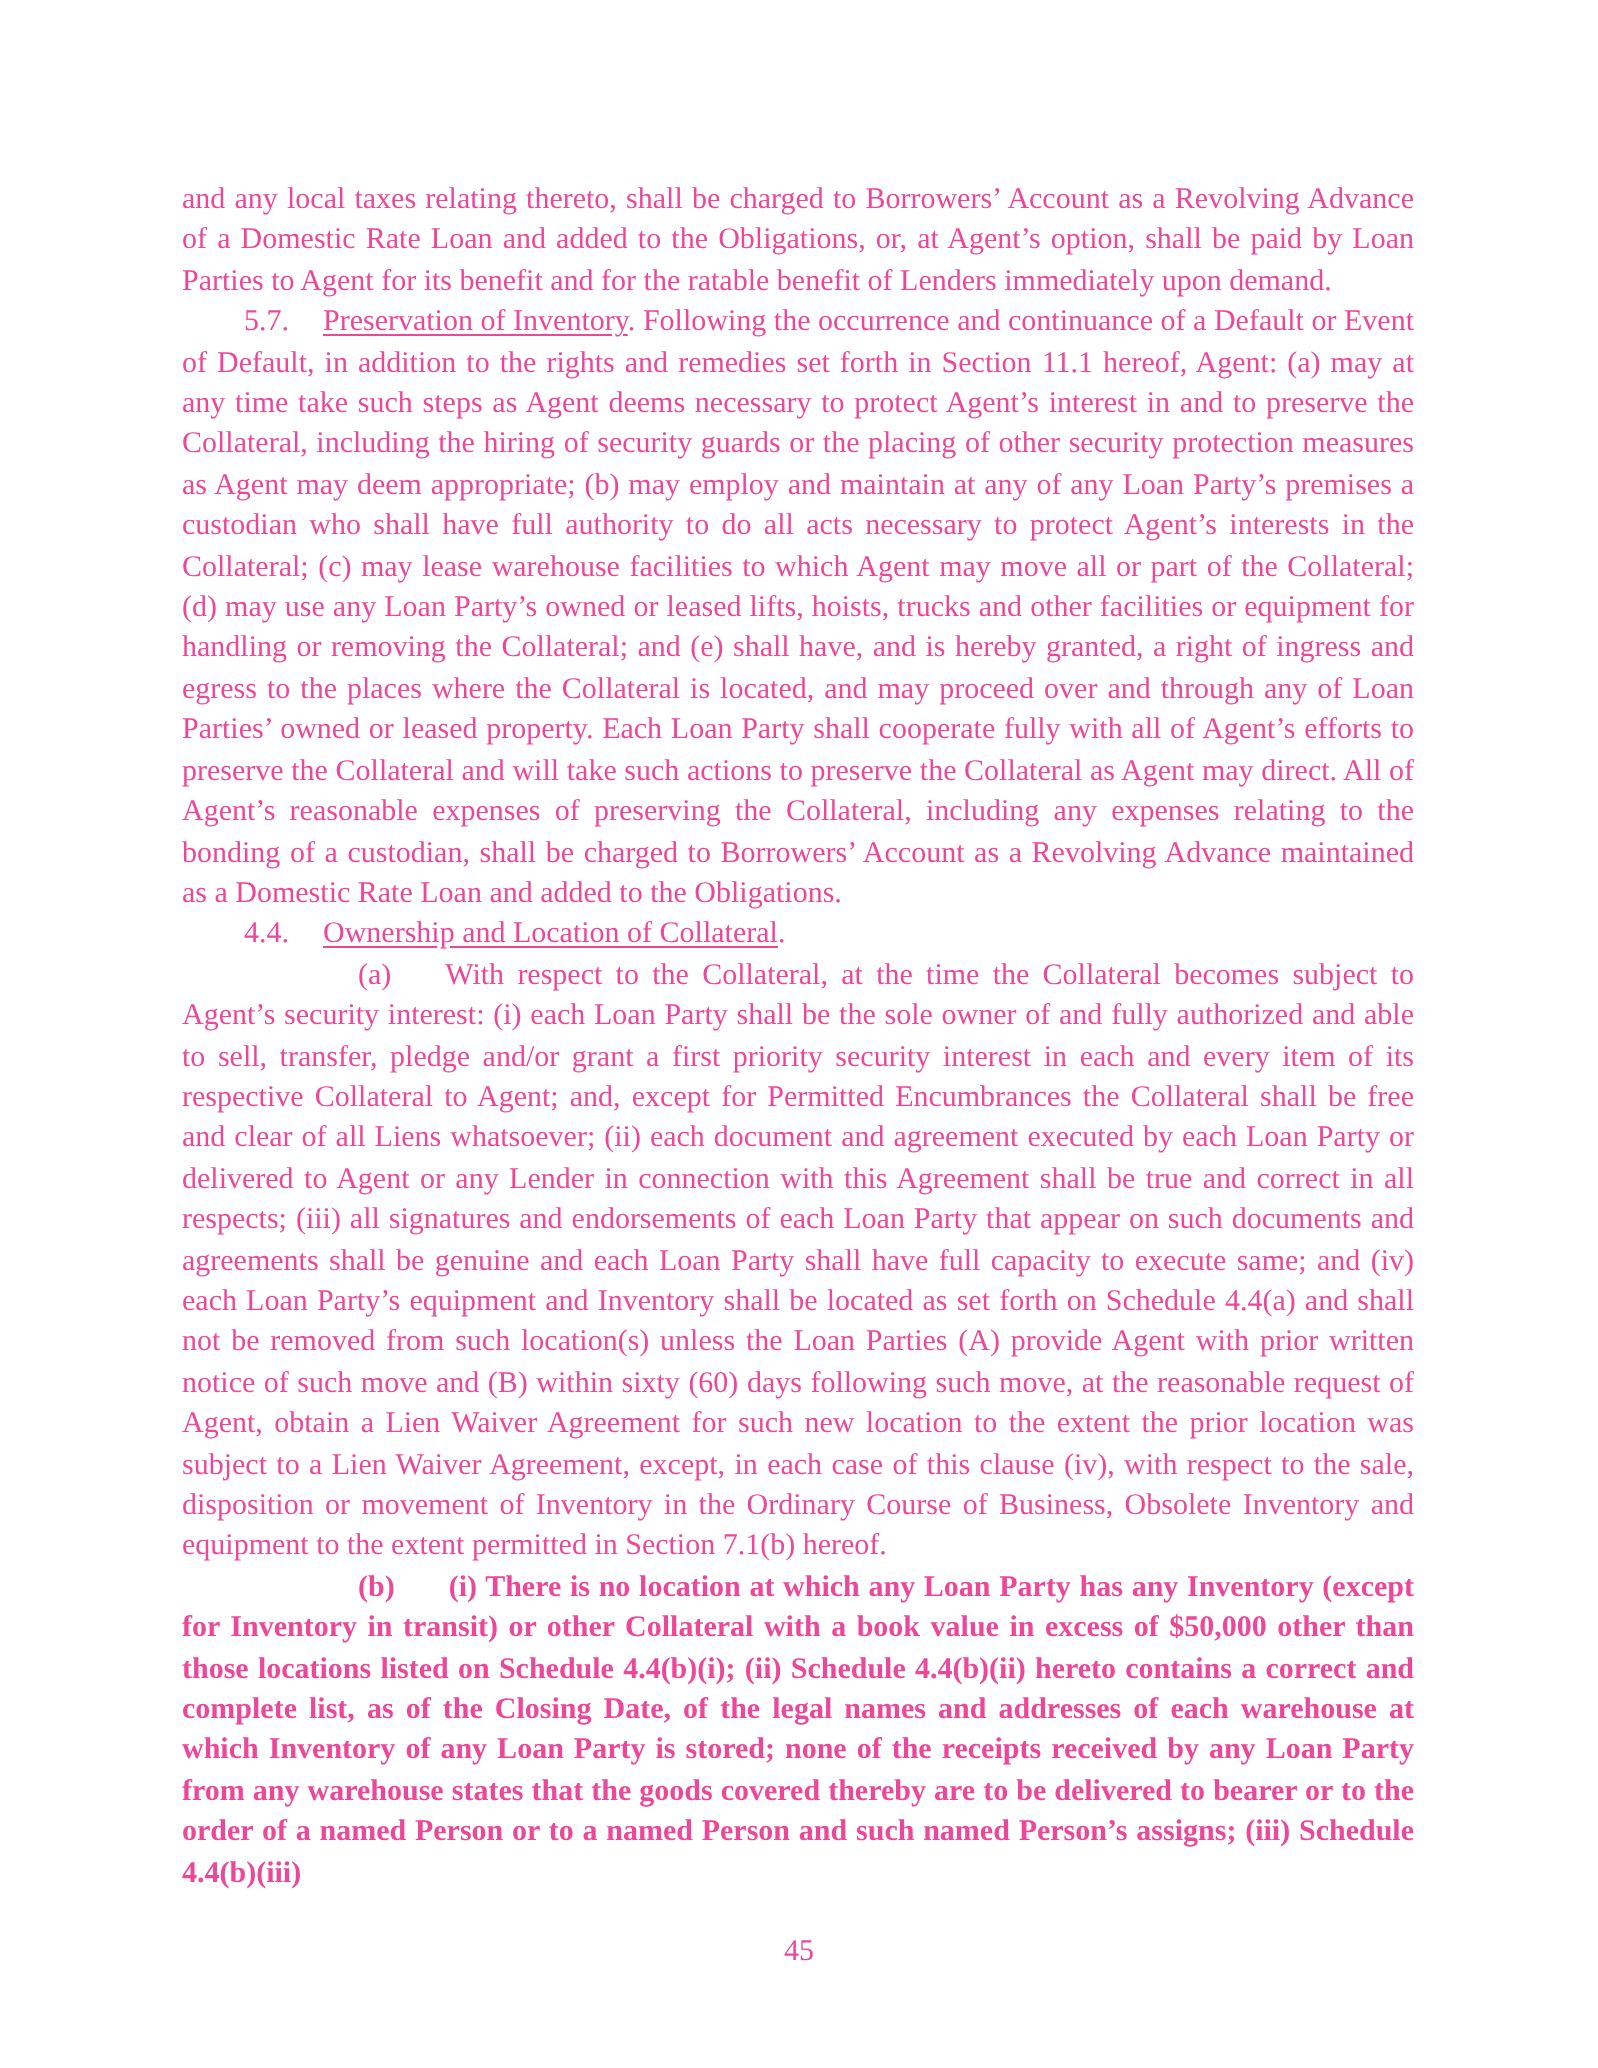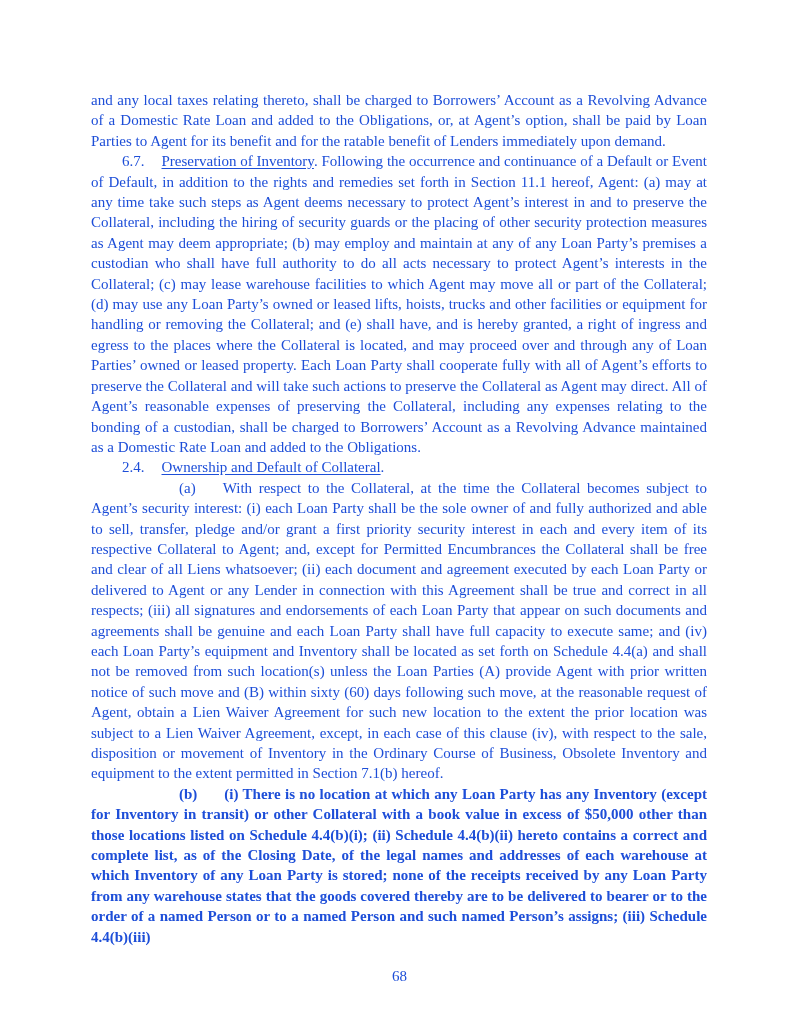--- a/index.html
+++ b/index.html
@@ -3,21 +3,21 @@
 <meta charset="utf-8">
 <style>
   html, body { margin: 0; padding: 0; }
   .page {
     position: relative;
     width: 799px;
     height: 1034px;
     background: #ffffff;
     overflow: hidden;
     font-family: "Liberation Serif", "DejaVu Serif", serif;
-    color: #1d4ed8;
+    color: #ec4899;
   }
   .content {
     position: absolute;
     left: 91px;
     top: 90px;
     width: 616px;
     font-size: 15px;
     line-height: 20.4px;
   }
   p.para {
@@ -45,25 +45,25 @@
   }
 </style>
 </head>
 <body>
 
 <div class="page">
   <div class="content">
 
     <p class="para"><span>and any local taxes relating thereto, shall be charged to Borrowers’ Account as a Revolving Advance of a Domestic Rate Loan and added to the Obligations, or, at Agent’s option, shall be paid by Loan Parties to Agent for its benefit and for the ratable benefit of Lenders immediately upon demand.</span></p>
 
-    <p class="para ind-sec gap-sm"><span>6.7.</span><span class="tab-a"></span><span class="u">Preservation of Inventory</span><span>.</span>
+    <p class="para ind-sec gap-sm"><span>5.7.</span><span class="tab-a"></span><span class="u">Preservation of Inventory</span><span>.</span>
       <span>Following the occurrence and continuance of a Default or Event of Default, in addition to the rights and remedies set forth in Section 11.1 hereof, Agent: (a) may at any time take such steps as Agent deems necessary to protect Agent’s interest in and to preserve the Collateral, including the hiring of security guards or the placing of other security protection measures as Agent may deem appropriate; (b) may employ and maintain at any of any Loan Party’s premises a custodian who shall have full authority to do all acts necessary to protect Agent’s interests in the Collateral; (c) may lease warehouse facilities to which Agent may move all or part of the Collateral; (d) may use any Loan Party’s owned or leased lifts, hoists, trucks and other facilities or equipment for handling or removing the Collateral; and (e) shall have, and is hereby granted, a right of ingress and egress to the places where the Collateral is located, and may proceed over and through any of Loan Parties’ owned or leased property.  Each Loan Party shall cooperate fully with all of Agent’s efforts to preserve the Collateral and will take such actions to preserve the Collateral as Agent may direct.  All of Agent’s reasonable expenses of preserving the Collateral, including any expenses relating to the bonding of a custodian, shall be charged to Borrowers’ Account as a Revolving Advance maintained as a Domestic Rate Loan and added to the Obligations.</span></p>
 
-    <p class="para ind-sec gap-md"><span>2.4.</span><span class="tab-a"></span><span class="u">Ownership and Default of Collateral</span><span>.</span></p>
+    <p class="para ind-sec gap-md"><span>4.4.</span><span class="tab-a"></span><span class="u">Ownership and Location of Collateral</span><span>.</span></p>
 
     <p class="para ind-sub gap-lg"><span>(a)</span><span class="tab-b"></span><span>With respect to the Collateral, at the time the Collateral becomes subject to Agent’s security interest:  (i) each Loan Party shall be the sole owner of and fully authorized and able to sell, transfer, pledge and/or grant a first priority security interest in each and every item of its respective Collateral to Agent; and, except for Permitted Encumbrances the Collateral shall be free and clear of all Liens whatsoever; (ii) each document and agreement executed by each Loan Party or delivered to Agent or any Lender in connection with this Agreement shall be true and correct in all respects; (iii) all signatures and endorsements of each Loan Party that appear on such documents and agreements shall be genuine and each Loan Party shall have full capacity to execute same; and (iv) each Loan Party’s equipment and Inventory shall be located as set forth on Schedule 4.4(a) and shall not be removed from such location(s) unless the Loan Parties (A) provide Agent with prior written notice of such move and (B) within sixty (60) days following such move, at the reasonable request of Agent, obtain a Lien Waiver Agreement for such new location to the extent the  prior location was subject to a Lien Waiver Agreement, except, in each case of this clause (iv), with respect to the sale, disposition or movement of Inventory in the Ordinary Course of Business, Obsolete Inventory and equipment to the extent permitted in Section 7.1(b) hereof.</span></p>
 
     <p class="para ind-sub gap-sub justify-last"><span>(b)</span><span class="tab-b"></span><span>(i) There is no location at which any Loan Party has any Inventory (except for Inventory in transit) or other Collateral with a book value in excess of $50,000 other than those locations listed on Schedule 4.4(b)(i); (ii) Schedule 4.4(b)(ii) hereto contains a correct and complete list, as of the Closing Date, of the legal names and addresses of each warehouse at which Inventory of any Loan Party is stored; none of the receipts received by any Loan Party from any warehouse states that the goods covered thereby are to be delivered to bearer or to the order of a named Person or to a named Person and such named Person’s assigns; (iii) Schedule 4.4(b)(iii)</span></p>
 
   </div>
 
-  <div class="page-number">68</div>
+  <div class="page-number">45</div>
 </div>
 
 </body></html>

